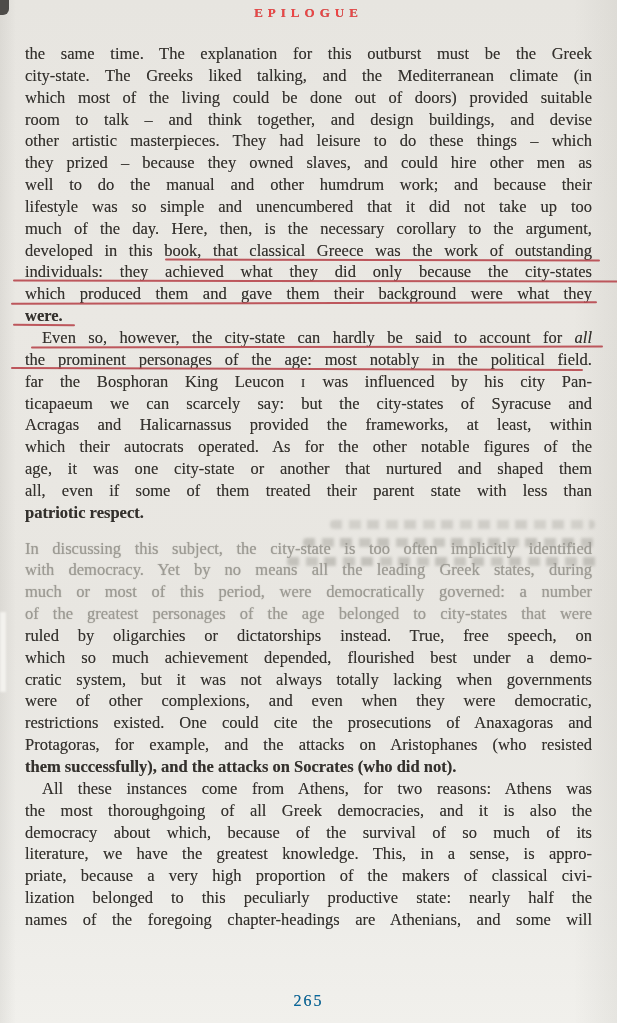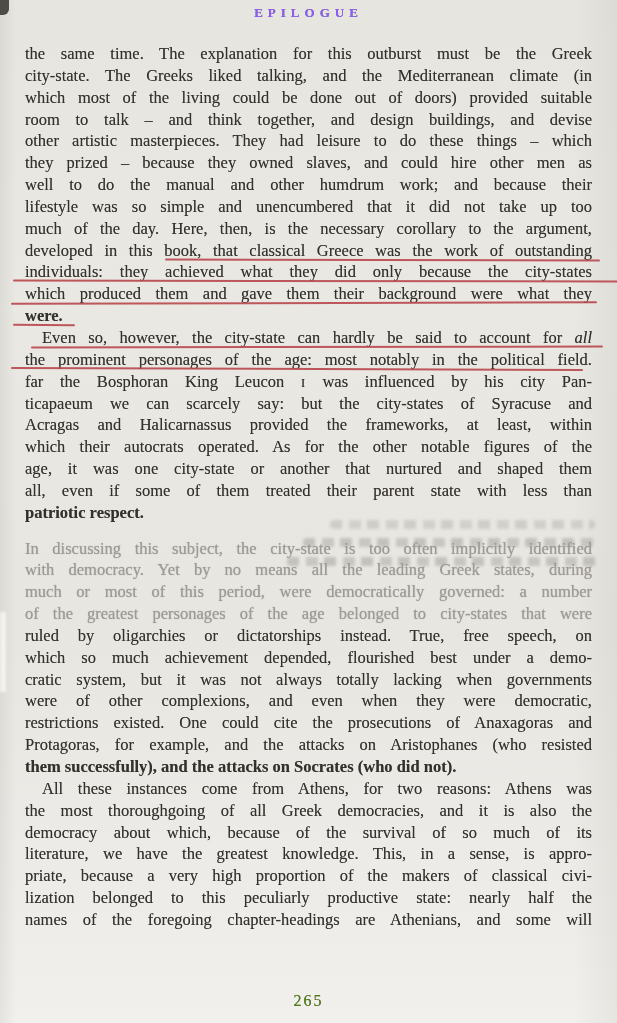--- a/index.html
+++ b/index.html
@@ -8,21 +8,21 @@
     font-family:"Liberation Serif","DejaVu Serif",serif;
     color:#34312d;
     background:
       linear-gradient(90deg, rgba(110,108,102,0.10), rgba(110,108,102,0) 16px),
       linear-gradient(90deg, rgba(0,0,0,0) 93%, rgba(150,148,140,0.12)),
       linear-gradient(180deg, #e7e5e0 0%, #eae8e3 30%, #e8e6e1 62%, #edece8 88%, #f1f0ec 100%);
   }
   .running-header {
     position:absolute; top:5px; left:0; width:100%;
     text-align:center; font-size:13px; font-weight:bold;
-    letter-spacing:5px; color:#8b5cf6;
+    letter-spacing:5px; color:#ef4444;
     text-shadow:0 0 0.5px rgba(61,59,55,0.6);
   }
   #text-column { position:absolute; left:25px; top:43px; width:567px; }
   .paragraph { }
   .line {
     position:relative; height:21.85px; line-height:21.85px;
     font-size:16.5px; text-align:justify; text-align-last:justify;
     text-shadow:0 0 0.5px rgba(52,49,45,0.5);
     white-space:normal;
   }
@@ -41,21 +41,21 @@
     filter:blur(1.5px);
     background:repeating-linear-gradient(90deg,
       #a6a49d 0 12px, transparent 12px 19px,
       #aeaca5 19px 31px, transparent 31px 37px);
   }
   .ghost.g1 { top:477px; left:305px; width:265px; opacity:0.38; }
   .ghost.g2 { top:495px; left:278px; width:295px; opacity:0.55; }
   .ghost.g3 { top:514px; left:262px; width:312px; opacity:0.55; }
   .page-number {
     position:absolute; top:992px; left:0; width:100%;
-    text-align:center; font-size:16px; letter-spacing:2px; color:#4d7c0f;
+    text-align:center; font-size:16px; letter-spacing:2px; color:#0369a1;
     text-shadow:0 0 0.5px rgba(61,59,55,0.6);
   }
   .corner-mark {
     position:absolute; left:0; top:0; width:9px; height:15px;
     background:#4e4c49; border-radius:0 0 6px 0; filter:blur(0.4px);
   }
   .edge-light {
     position:absolute; left:0; top:612px; width:6px; height:80px;
     background:#f3f2ee; filter:blur(1px);
   }

